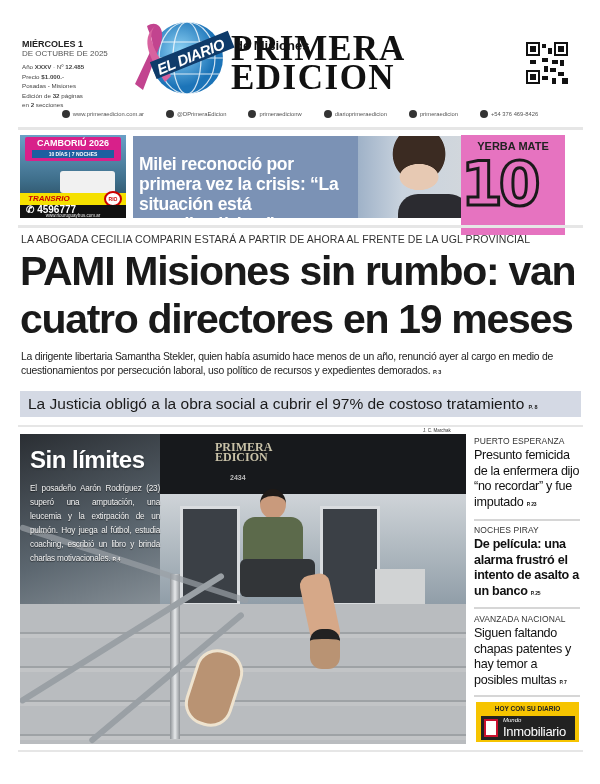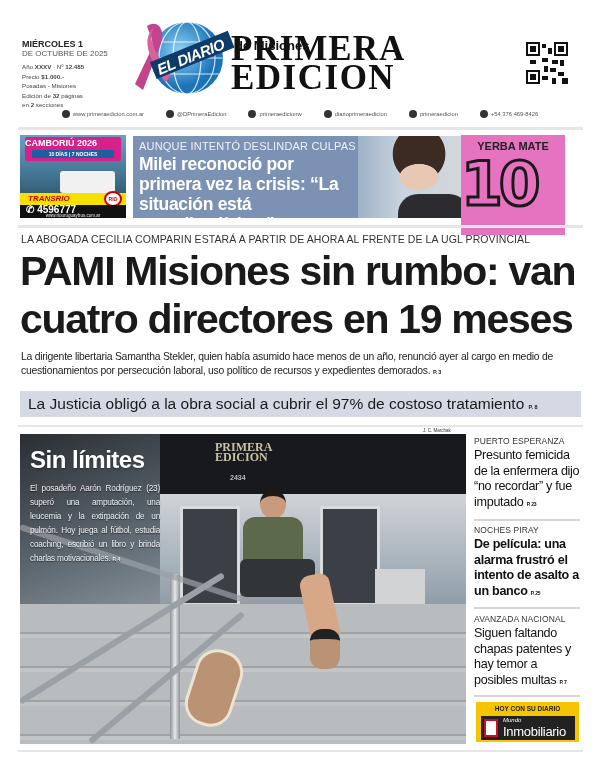--- a/index.html
+++ b/index.html
@@ -8,21 +8,21 @@
 .date-day{left:22px;top:39px;font-size:9px;font-weight:bold;color:#222}
 .date-rest{left:22px;top:49px;font-size:8px;color:#555}
 .meta{left:22px;top:62px;font-size:6.2px;line-height:9.5px;color:#444}
 .meta b{font-weight:bold}
 .logo{left:125px;top:18px;width:350px;height:80px}
 .qr{left:526px;top:42px;width:42px;height:42px}
 .social{left:0;top:110px;width:600px;display:flex;justify-content:center;gap:22px;font-size:5.8px;color:#555}
 .social span.i{display:inline-block;width:8px;height:8px;border-radius:50%;background:#333;margin-right:3px;vertical-align:middle}
 .rule1{left:18px;top:127px;width:565px;height:3px;background:#e6e6e6}
 .ad-bus{left:20px;top:135px;width:106px;height:83px;background:linear-gradient(#6aa0c7,#3e6e8a 55%,#1f3a4a);overflow:hidden}
-.ad-bus .ttl{position:absolute;left:5px;top:2px;width:96px;height:24px;background:#d8208a;color:#fff;font-weight:bold;font-size:9px;line-height:12px;border-radius:2px}
+.ad-bus .ttl{position:absolute;left:5px;top:2px;width:96px;height:24px;background:#d8208a;color:#fff;font-weight:bold;font-size:9px;text-align:center;line-height:12px;border-radius:2px}
 .ad-bus .sub{position:absolute;left:12px;top:15px;width:82px;height:8px;background:#1d5fa0;color:#fff;font-size:5px;font-weight:bold;text-align:center;line-height:8px}
 .ad-bus .bus{position:absolute;left:40px;top:36px;width:55px;height:22px;background:#f1f1f1;border-radius:3px}
 .ad-bus .trans{position:absolute;left:0;top:58px;width:106px;height:12px;background:#f5e000;font-size:8px;font-weight:bold;color:#c00;line-height:12px;padding-left:8px;font-style:italic}
 .ad-bus .rio{position:absolute;right:4px;top:56px;width:18px;height:16px;border-radius:50%;background:#fff;border:2px solid #c00;color:#c00;font-size:5px;text-align:center;line-height:12px;font-weight:bold}
 .ad-bus .phone{position:absolute;left:0;top:70px;width:106px;height:13px;background:#111;color:#fff;font-size:10px;font-weight:bold;padding-left:6px;line-height:10px}
 .ad-bus .url{position:absolute;left:0;bottom:0;width:106px;font-size:4.5px;color:#eee;text-align:center;background:#111}
 .milei{left:133px;top:136px;width:336px;height:82px;background:#7b92b5;overflow:hidden}
 .milei .kick{position:absolute;left:6px;top:4px;font-size:11px;color:#eef2f8;letter-spacing:.2px}
 .milei .head{position:absolute;left:6px;top:18px;width:215px;font-size:17.5px;line-height:20px;font-weight:bold;color:#fff;letter-spacing:-.3px}
 .milei .photo{position:absolute;left:225px;top:0;width:111px;height:82px;background:radial-gradient(ellipse at 55% 50%,#e7c9b3 0 22%,transparent 23%),radial-gradient(ellipse at 55% 22%,#3b2b22 0 30%,transparent 31%),linear-gradient(90deg,#9fb2c8,#c9d3de 40%,#d2d7dc);}
@@ -159,21 +159,20 @@
   <div class="bus"></div>
   <div class="trans">TRANSRIO</div>
   <div class="rio">RIO</div>
   <div class="phone">✆ <span>4596777</span></div>
   <div class="url">www.riouruguaybus.com.ar</div>
 </div>
 
 <div class="abs milei">
   <div class="photo"></div>
   <div class="suit"></div>
-  <div class="kick">AUNQUE INTENTÓ DESLINDAR CULPAS</div>
   <div class="head"><span>Milei reconoció por primera vez la crisis: “La situación está complicadísima”</span></div>
 </div>
 
 <div class="abs yerba">
   <div class="lbl">YERBA MATE</div>
   <div class="num">10</div>
 </div>
 <div class="abs rule2"></div>
 
 <div class="abs kicker">LA ABOGADA CECILIA COMPARIN ESTARÁ A PARTIR DE AHORA AL FRENTE DE LA UGL PROVINCIAL</div>

